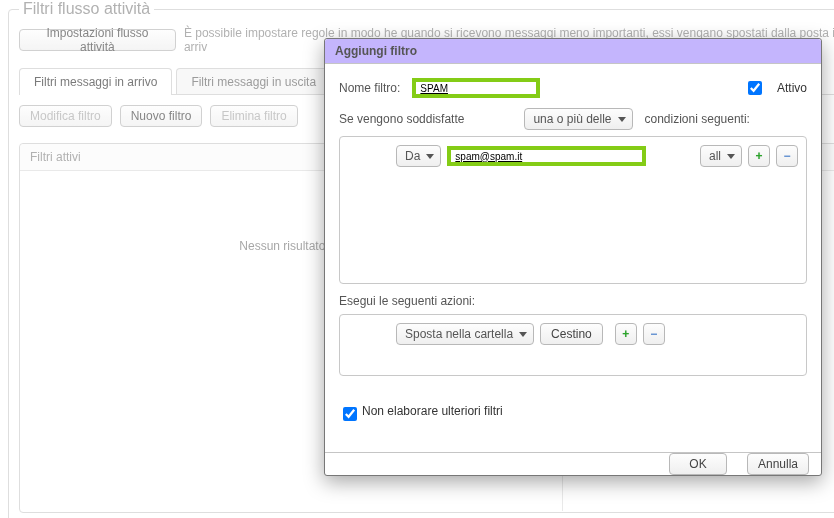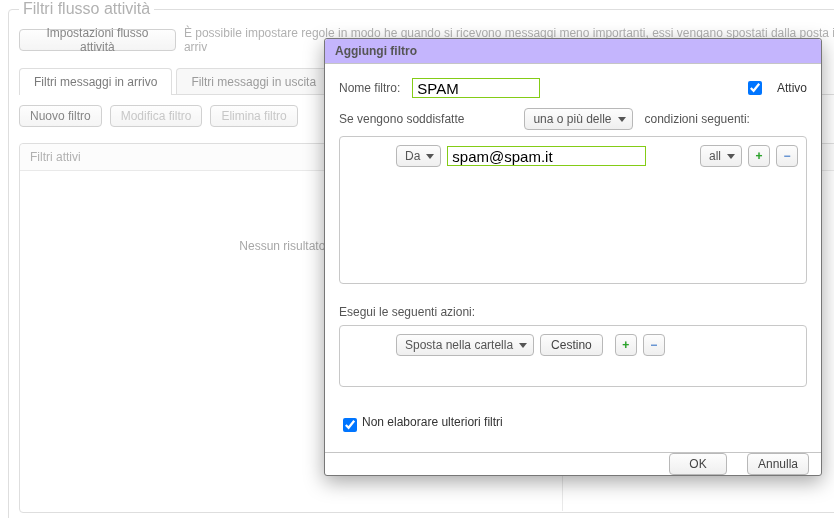--- a/index.html
+++ b/index.html
@@ -105,21 +105,21 @@
     border-radius: 3px 3px 0 0;
   }
   .dialog-body {
     flex: 1; padding: 14px 14px 8px 14px; overflow: hidden;
     display: flex; flex-direction: column;
   }
   .row { display: flex; align-items: center; gap: 12px; margin-bottom: 10px; }
   .row .label { color: #555; }
   .row .spacer { flex: 1; }
   input[type="text"].field {
-    border: 1px solid #84cc16; padding: 2px 4px; height: 20px; font-size: 15px;
+    border: 4px solid #84cc16; padding: 2px 4px; height: 20px; font-size: 10px; text-decoration: underline;
   }
   .sel {
     display: inline-flex; align-items: center; gap: 6px;
     background: linear-gradient(#fdfdfd, #efefef);
     border: 1px solid #b8b8b8;
     border-radius: 4px;
     padding: 0 6px 0 8px;
     height: 22px;
     color: #555;
     cursor: pointer;
@@ -144,21 +144,21 @@
     width: 22px; height: 22px;
     display: inline-flex; align-items: center; justify-content: center;
     background: linear-gradient(#fdfdfd, #efefef);
     border: 1px solid #b8b8b8;
     border-radius: 4px;
     cursor: pointer;
     font-weight: bold;
   }
   .plus-icon { color: #2aa62a; text-shadow: 0 0 1px rgba(0,0,0,0.2); }
   .minus-icon { color: #5b8ccf; }
-  .section-label { color: #555; margin: 21px 0 0 0; }
+  .section-label { color: #555; margin: 10px 0 0 0; }
   .checkbox-row { display: flex; align-items: flex-start; gap: 2px; margin-top: 28px; color: #333; }
   input[type="checkbox"].cb { width: 14px; height: 14px; }
   .dialog-footer {
     border-top: 1px solid #c5c5c5;
     padding: 0 12px;
     display: flex; justify-content: flex-end; gap: 20px;
   }
   .btn.footer { min-width: 58px; justify-content: center; }
 
   .overlay-dim {
@@ -178,22 +178,22 @@
     <span class="info-text">È possibile impostare regole in modo he quando si ricevono messaggi meno importanti, essi vengano spostati dalla posta in arriv</span>
   </div>
 
   <div class="tabs">
     <div class="tab active">Filtri messaggi in arrivo</div>
     <div class="tab inactive">Filtri messaggi in uscita</div>
     <div class="tab-divider"></div>
   </div>
 
   <div class="toolbar">
+    <span class="btn disabled">Modifica filtro</span>
     <span class="btn">Nuovo filtro</span>
-    <span class="btn disabled">Modifica filtro</span>
     <span class="btn disabled">Elimina filtro</span>
   </div>
 
   <div class="filters-panel">
     <div class="hdr">Filtri attivi</div>
     <div class="body">
       <div class="left">
         <span>Nessun risultato tro</span>
       </div>
       <div class="right"></div>

